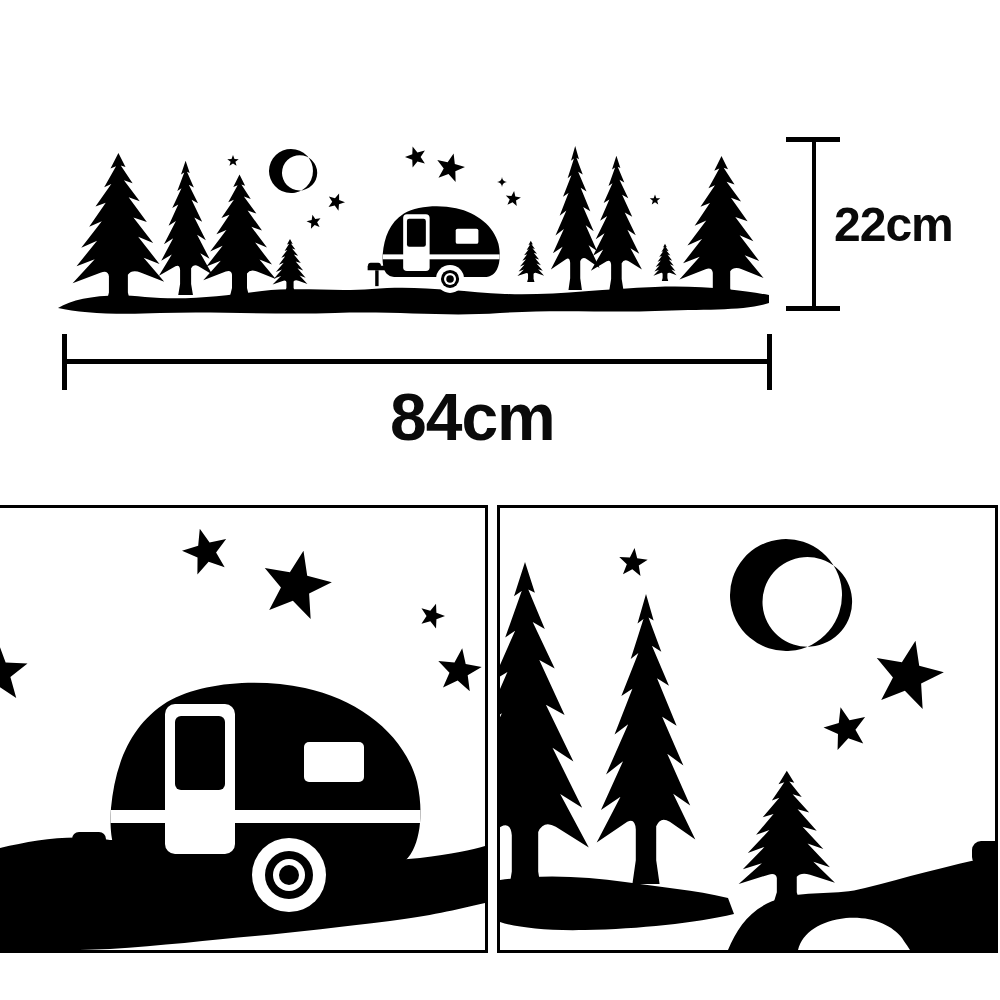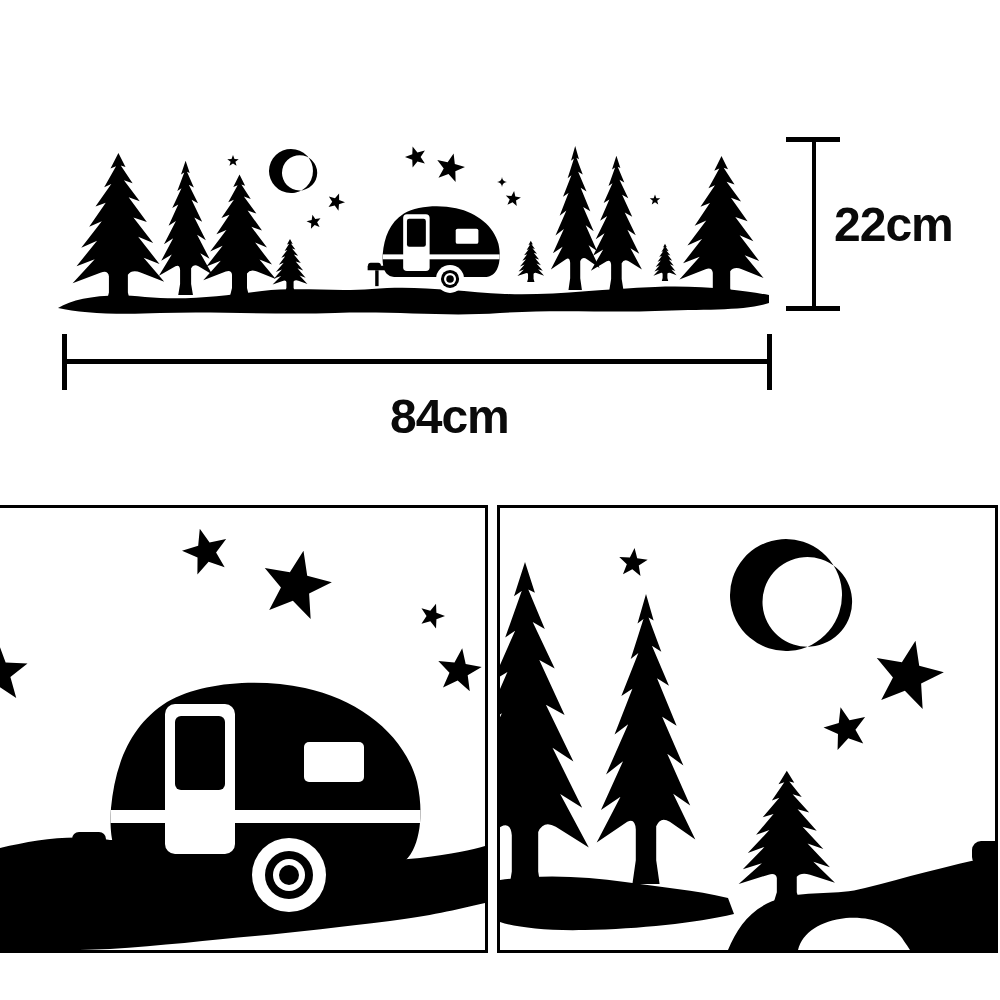--- a/index.html
+++ b/index.html
@@ -16,21 +16,21 @@
   .ink{fill:var(--ink);}
   .paper{fill:var(--paper);}
   .abs{position:absolute;}
   .dimline{position:absolute;background:var(--ink);}
   .dim-label{
     position:absolute;color:var(--text);
     font-family:"Liberation Sans",sans-serif;font-weight:700;
     white-space:nowrap;
   }
   #height-label{left:834px;top:201px;font-size:48px;line-height:48px;letter-spacing:-1px;}
-  #width-label{left:390px;top:392px;font-size:48px;line-height:50px;font-weight:600;letter-spacing:-1px;text-align:center;}
+  #width-label{left:390px;top:392px;font-size:66px;line-height:50px;font-weight:600;letter-spacing:-1px;text-align:center;}
   .panel{
     position:absolute;top:505px;height:442px;background:var(--paper);
     border:3px solid var(--ink);
   }
   #panel-left{left:0;width:485px;border-left:none;}
   #panel-right{left:497px;width:495px;}
 </style>
 </head>
 <body>
 

